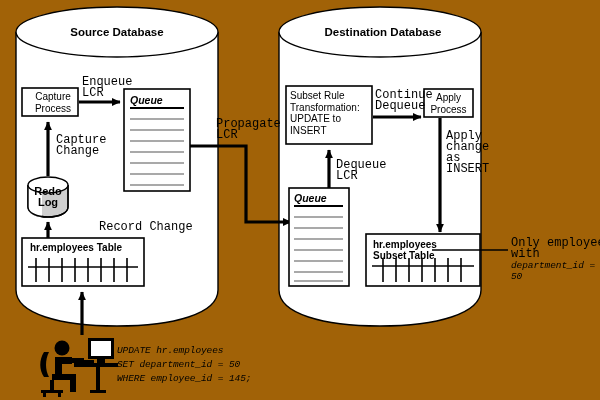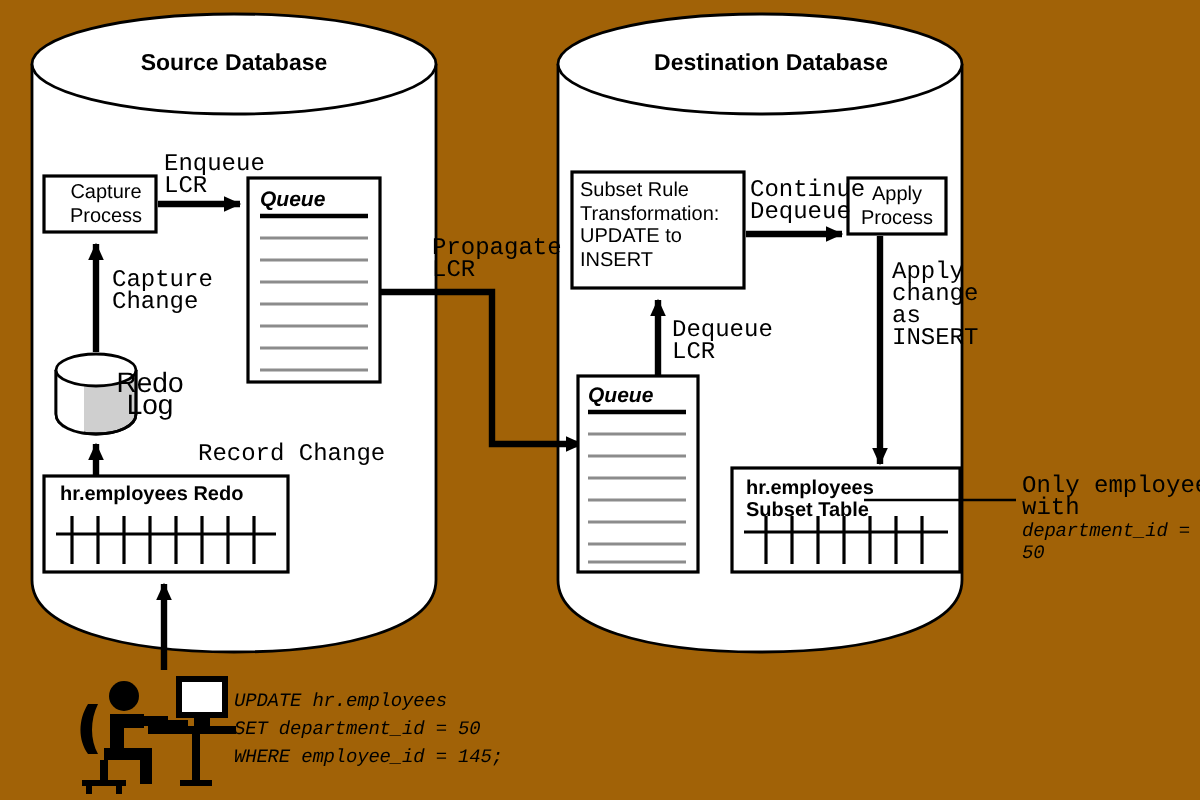--- a/index.html
+++ b/index.html
@@ -68,27 +68,26 @@
     font-family: "Liberation Sans", sans-serif;
     font-weight: bold;
     font-size: 10px;
     line-height: 11px;
     color: #000;
     white-space: pre;
   }
   .redo-title {
     position: absolute;
     font-family: "Liberation Sans", sans-serif;
-    font-weight: normal;
-    font-size: 14px;
+    font-weight: bold;
+    font-size: 11px;
     line-height: 10.5px;
     color: #000;
     text-align: center;
     white-space: pre;
-    margin-left: 27px;
   }
 </style>
 </head>
 <body>
 
 <div id="canvas">
 
   <svg class="layer" viewBox="0 0 600 400">
     <defs>
       <marker id="arrowBlack" markerWidth="9" markerHeight="9" refX="8" refY="4.5" orient="auto" markerUnits="userSpaceOnUse">
@@ -214,39 +213,39 @@
 
       <rect x="96" y="367" width="4" height="25"></rect>
       <rect x="90" y="390" width="16" height="3"></rect>
 
       <rect x="76" y="360" width="18" height="3"></rect>
     </g>
   </svg>
 
   <div class="db-title" style="left:42px; top:26px; width:150px;">Source Database</div>
 
-  <div class="db-title" style="left:294px; top:26px; width:150px;text-align:right;">Destination Database</div>
+  <div class="db-title" style="left:308px; top:26px; width:150px;">Destination Database</div>
 
   <div class="boxlabel" style="left:29px; top:91px; width:48px; text-align:center;">Capture
 Process</div>
 
   <div class="lbl" style="left:82px; top:77px;">Enqueue
 LCR</div>
 
   <div class="lbl" style="left:56px; top:135px;">Capture
 Change</div>
 
   <div class="queue-title" style="left:130px; top:94px;">Queue</div>
 
   <div class="redo-title" style="left:28px; top:186px; width:40px;">Redo
 Log</div>
 
   <div class="lbl" style="left:58px; top:222px;padding-left:41px;">Record Change</div>
 
-  <div class="tbl-title" style="left:30px; top:242px;">hr.employees Redo</div>
+  <div class="tbl-title" style="left:30px; top:242px;">hr.employees Table</div>
 
   <div class="lbl" style="left:216px; top:119px;">Propagate
 LCR</div>
 
   <div class="boxlabel" style="left:290px; top:90px;">Subset Rule
 Transformation:
 UPDATE to
 INSERT</div>
 
   <div class="lbl" style="left:375px; top:90px;">Continue

